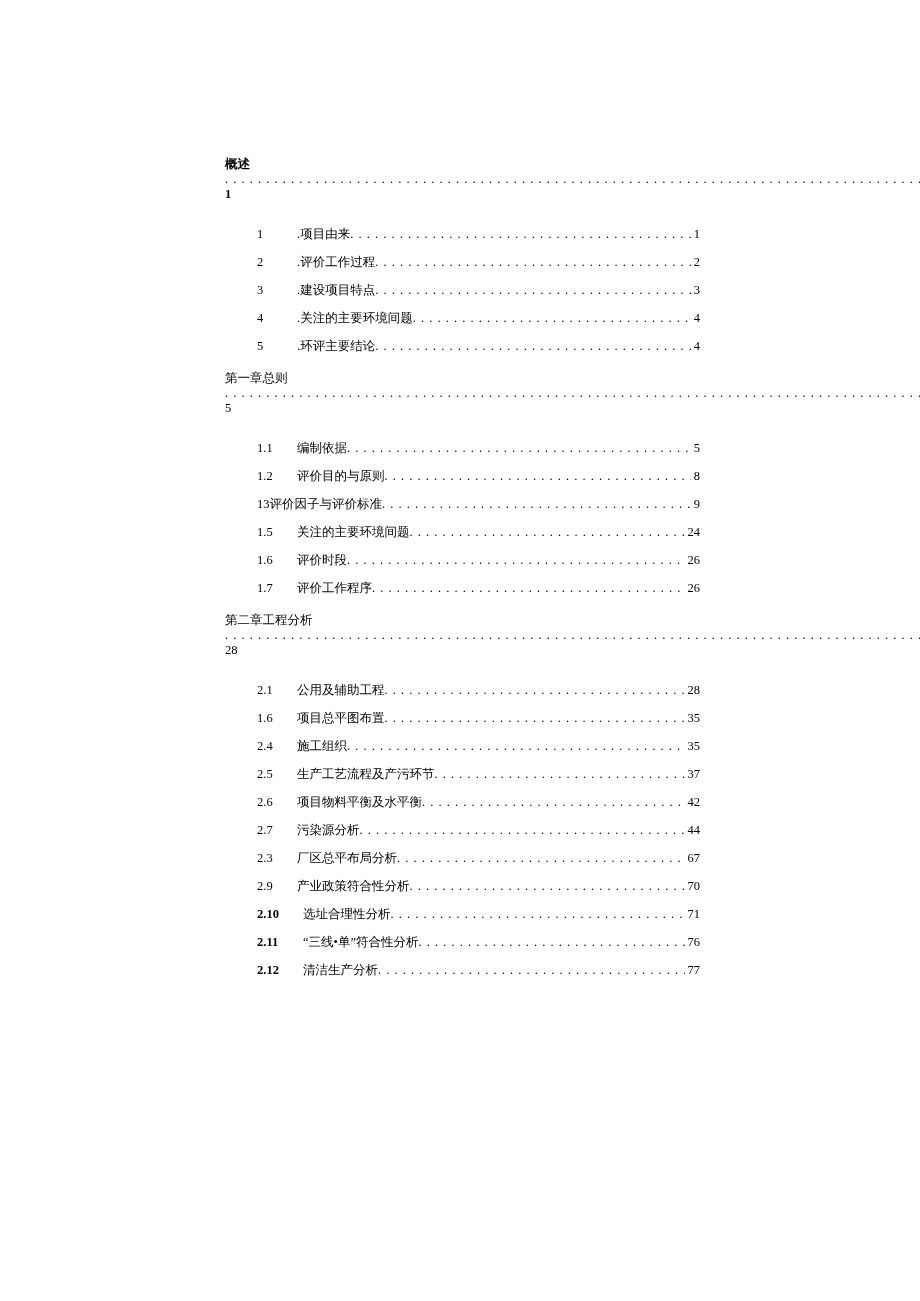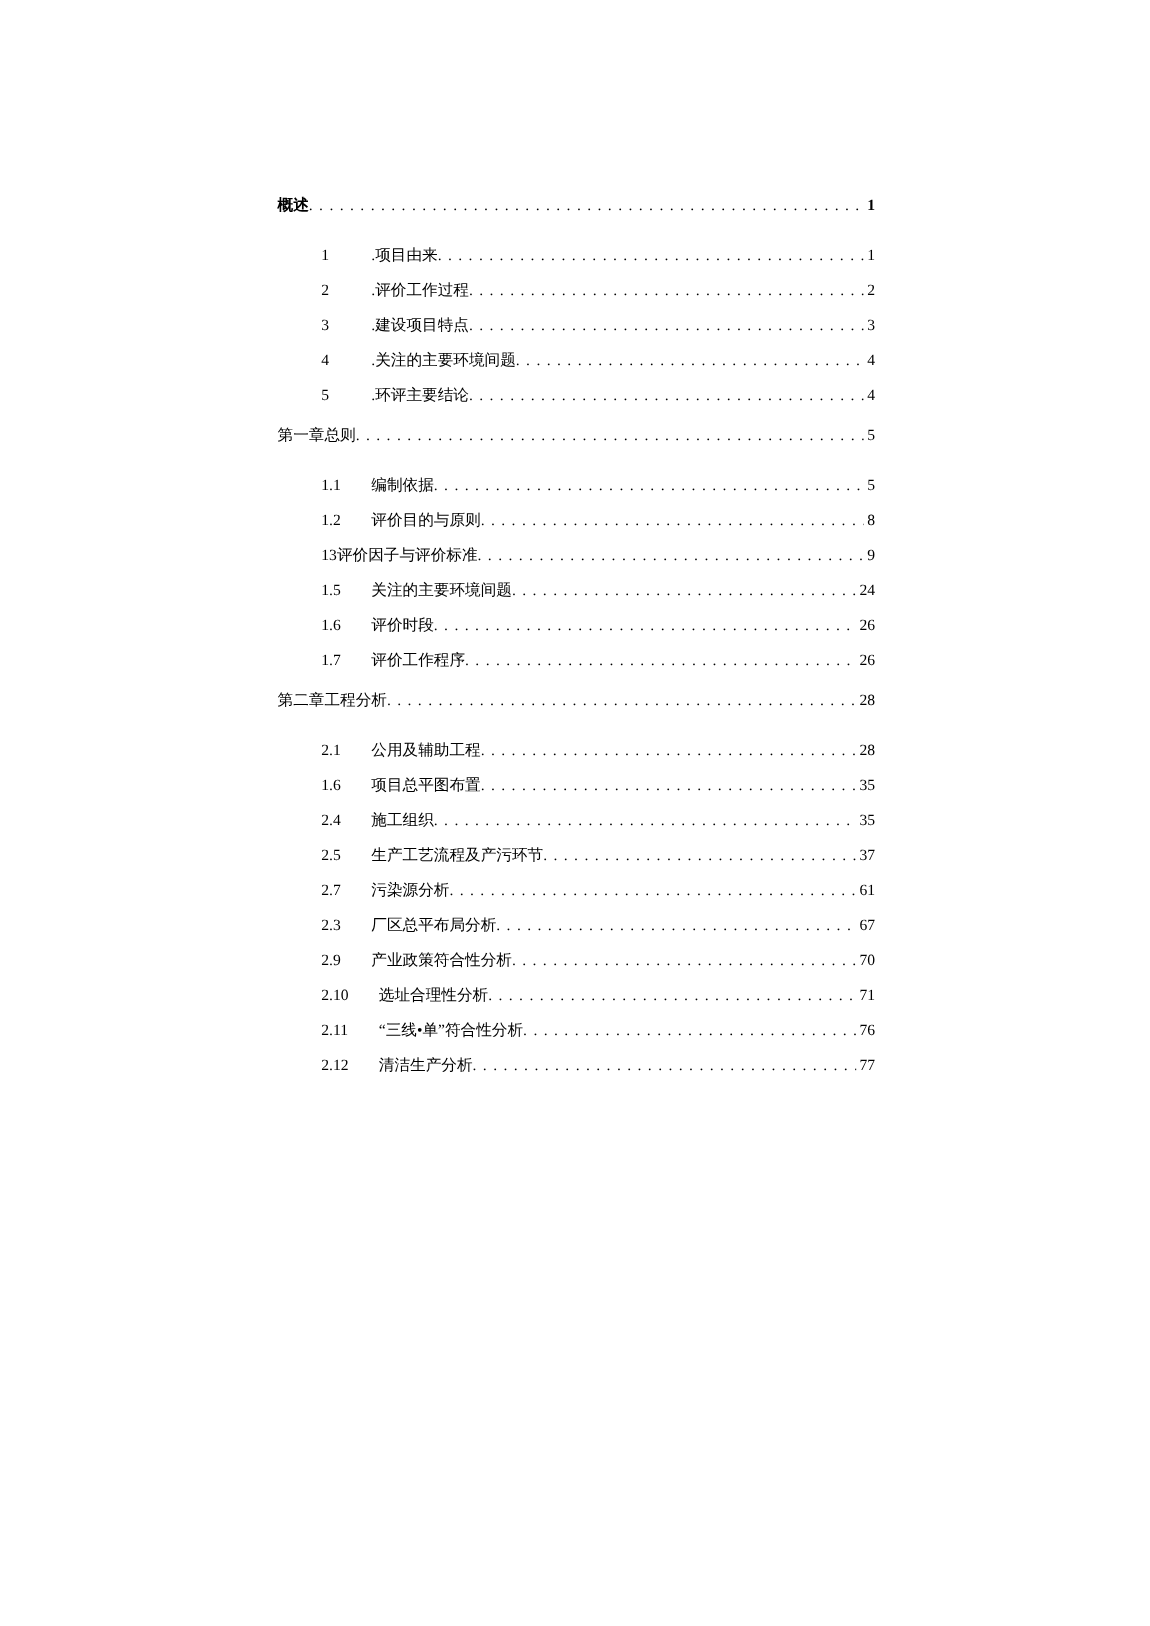--- a/index.html
+++ b/index.html
@@ -6,24 +6,24 @@
     body {
       width: 920px;
       height: 1301px;
       background: #fff;
       font-family: "SimSun", "宋体", serif;
       font-size: 12.5px;
       color: #000;
       padding: 140px 220px 0 222px;
     }
     .toc-line { display: flex; align-items: baseline; white-space: nowrap; margin-bottom: 13px; line-height: 1.2; }
-    .toc-line.heading { margin-top: 17px; margin-bottom: 25px; }
+    .toc-line.heading { margin-top: 17px; margin-bottom: 25px; flex-direction: column; }
     .toc-line.sub { padding-left: 35px; }
     .num { display: inline-block; min-width: 30px; text-align: left; margin-right: 10px; }
-    .num.wide { min-width: 36px; }
+    .num.wide { min-width: 36px; font-weight: bold; }
     .title {}
     .dots { flex: 1; overflow: hidden; letter-spacing: 1px; color: #000; }
     .dots::after { content: ". . . . . . . . . . . . . . . . . . . . . . . . . . . . . . . . . . . . . . . . . . . . . . . . . . . . . . . . . . . . . . . . . . . . . . . . . . . . . . . . . . . . . . . . . . . . . . . . . . . . . . . . . . . . . . . . . . . . . . . . . . . . . . . . . . . . . ."; }
     .page { margin-left: 3px; }
     .bold { font-weight: bold; }
   </style>
 </head>
 <body>
 
 <div id="toc-container">
@@ -125,24 +125,30 @@
       <span class="dots"></span>
       <span class="page">35</span>
     </div>
     <div class="toc-line sub">
       <span class="num">2.5</span>
       <span class="title">生产工艺流程及产污环节</span>
       <span class="dots"></span>
       <span class="page">37</span>
     </div>
     <div class="toc-line sub">
+      <span class="num">2.6</span>
+      <span class="title">项目物料平衡及水平衡</span>
+      <span class="dots"></span>
+      <span class="page">42</span>
+    </div>
+    <div class="toc-line sub">
       <span class="num">2.7</span>
       <span class="title">污染源分析</span>
       <span class="dots"></span>
-      <span class="page">61</span>
+      <span class="page">44</span>
     </div>
     <div class="toc-line sub">
       <span class="num">2.3</span>
       <span class="title">厂区总平布局分析</span>
       <span class="dots"></span>
       <span class="page">67</span>
     </div>
     <div class="toc-line sub">
       <span class="num">2.9</span>
       <span class="title">产业政策符合性分析</span>

